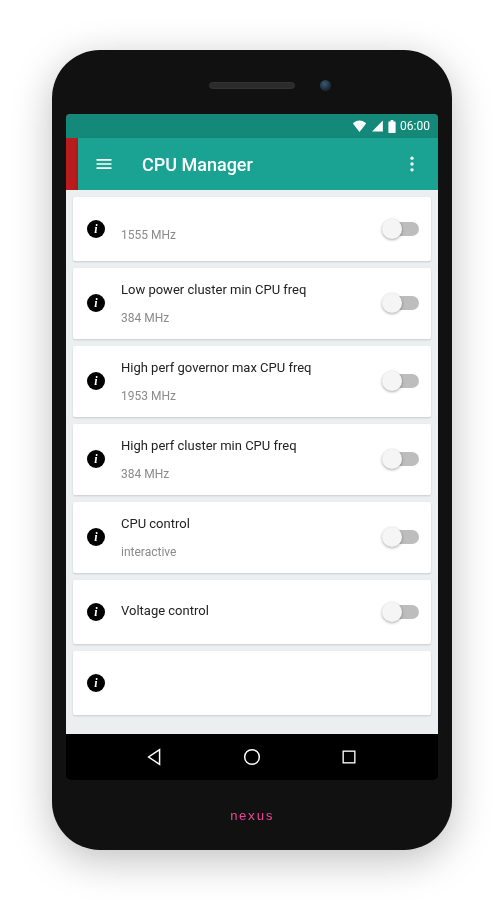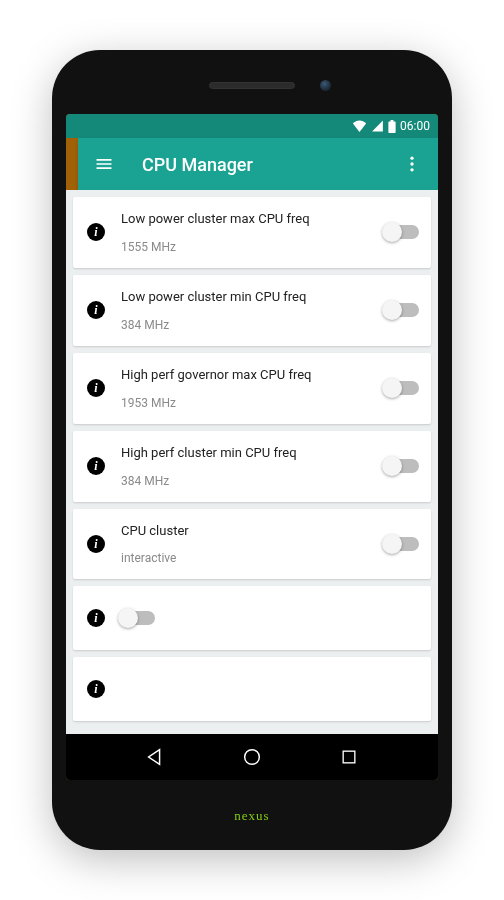--- a/index.html
+++ b/index.html
@@ -36,21 +36,21 @@
     top: 30px;
     left: calc(50% + 68px);
     width: 11px;
     height: 11px;
     border-radius: 50%;
     background: radial-gradient(circle at 40% 35%, #3b5a77 0%, #20303e 55%, #0e1419 100%);
   }
   .screen {
     width: 100%;
     height: 100%;
-    background: #a16207;
+    background: #b91c1c;
     border-radius: 4px;
     overflow: hidden;
     display: flex;
     flex-direction: column;
     position: relative;
   }
   .status-bar {
     height: 24px;
     background: #14897a;
     color: #fff;
@@ -165,24 +165,24 @@
     align-items: center;
     justify-content: center;
     cursor: pointer;
   }
   .nav-bar svg { stroke: #fff; fill: none; stroke-width: 1.6; }
   .chin-label {
     position: absolute;
     bottom: 26px;
     left: 50%;
     transform: translateX(-50%);
-    font-family: Liberation Serif, serif;
+    font-family: Liberation Mono, monospace;
     font-size: 13px;
     letter-spacing: 1px;
-    color: #84cc16;
+    color: #ec4899;
     user-select: none;
   }
 </style>
 </head>
 <body>
 
 <div class="device-frame">
   <div class="speaker"></div>
   <div class="camera"></div>
 
@@ -214,21 +214,20 @@
             <circle cx="12" cy="12" r="2"></circle>
             <circle cx="12" cy="19" r="2"></circle>
           </svg>
       </div>
     </div>
 
     <div class="list" id="list">
         <div class="card">
           <div class="info-icon">i</div>
           <div class="texts">
-            <div class="title-text">Low power cluster max CPU freq</div>
             <div class="subtitle-text">1555 MHz</div>
           </div>
           <div class="switch"></div>
         </div>
         <div class="card">
           <div class="info-icon">i</div>
           <div class="texts">
             <div class="title-text">Low power cluster min CPU freq</div>
             <div class="subtitle-text">384 MHz</div>
           </div>
@@ -246,27 +245,30 @@
           <div class="info-icon">i</div>
           <div class="texts">
             <div class="title-text">High perf cluster min CPU freq</div>
             <div class="subtitle-text">384 MHz</div>
           </div>
           <div class="switch"></div>
         </div>
         <div class="card">
           <div class="info-icon">i</div>
           <div class="texts">
-            <div class="title-text">CPU cluster</div>
+            <div class="title-text">CPU control</div>
             <div class="subtitle-text">interactive</div>
           </div>
           <div class="switch"></div>
         </div>
         <div class="card">
           <div class="info-icon">i</div>
+          <div class="texts">
+            <div class="title-text">Voltage control</div>
+          </div>
           <div class="switch"></div>
         </div>
         <div class="card">
           <div class="info-icon">i</div>
         </div>
       </div>
 
     <div class="nav-bar">
       <div class="nav-btn">
         <svg width="22" height="22" viewBox="0 0 24 24">

